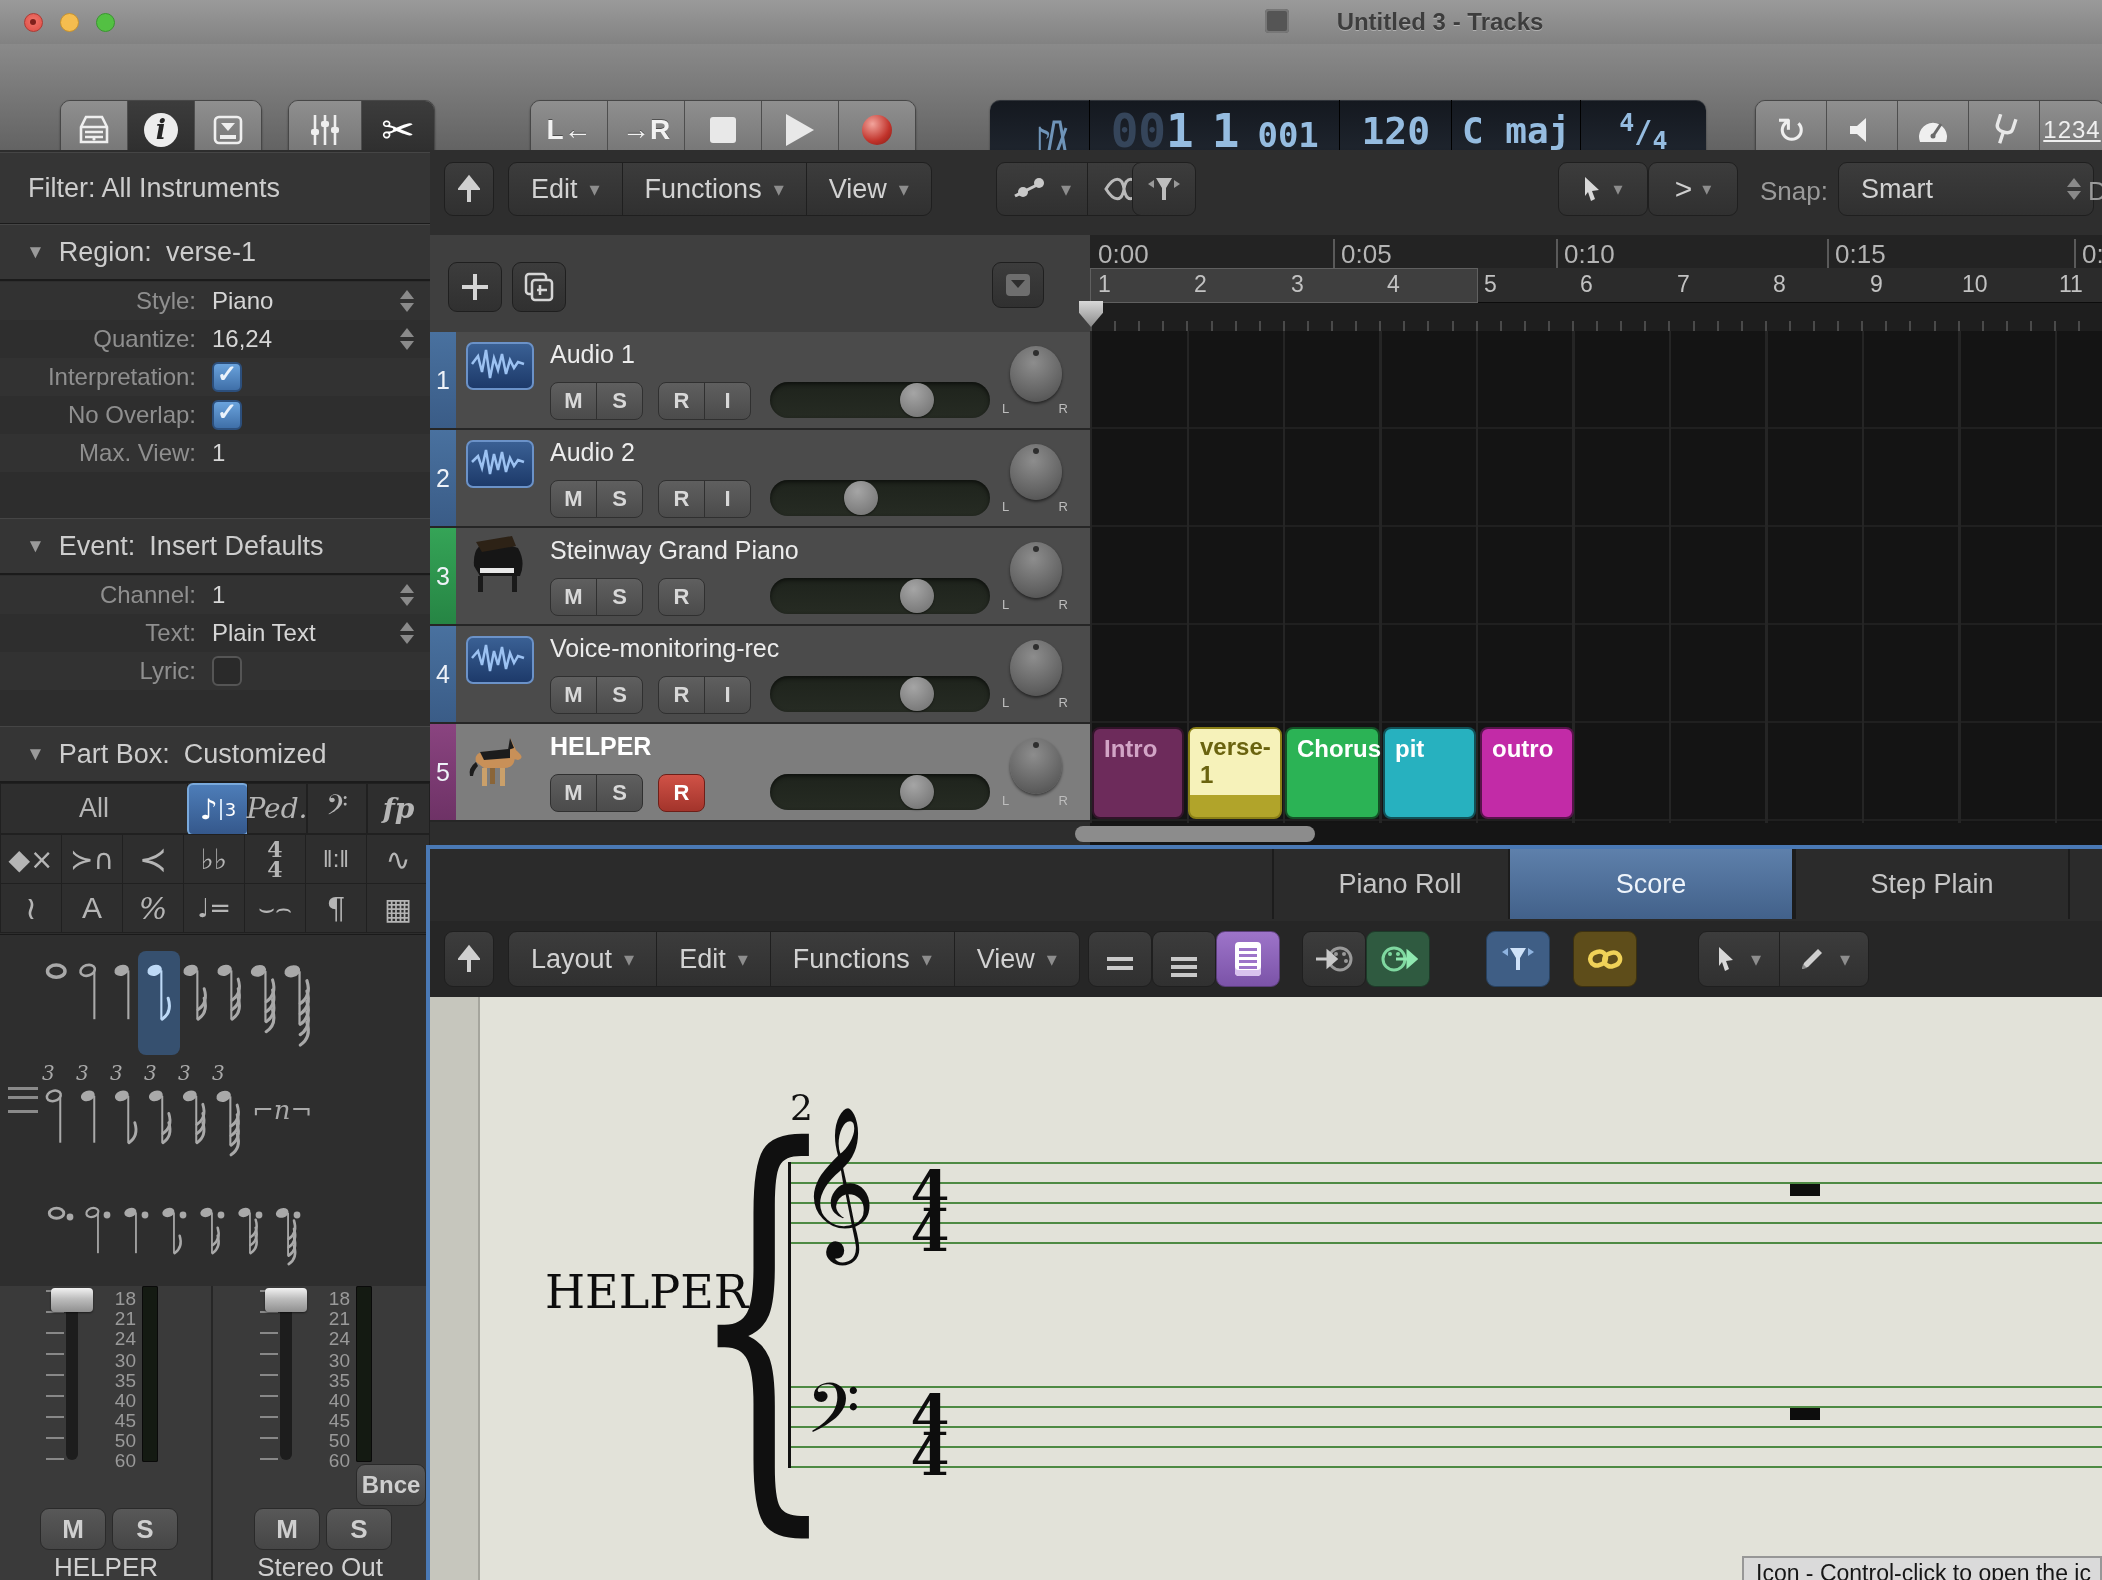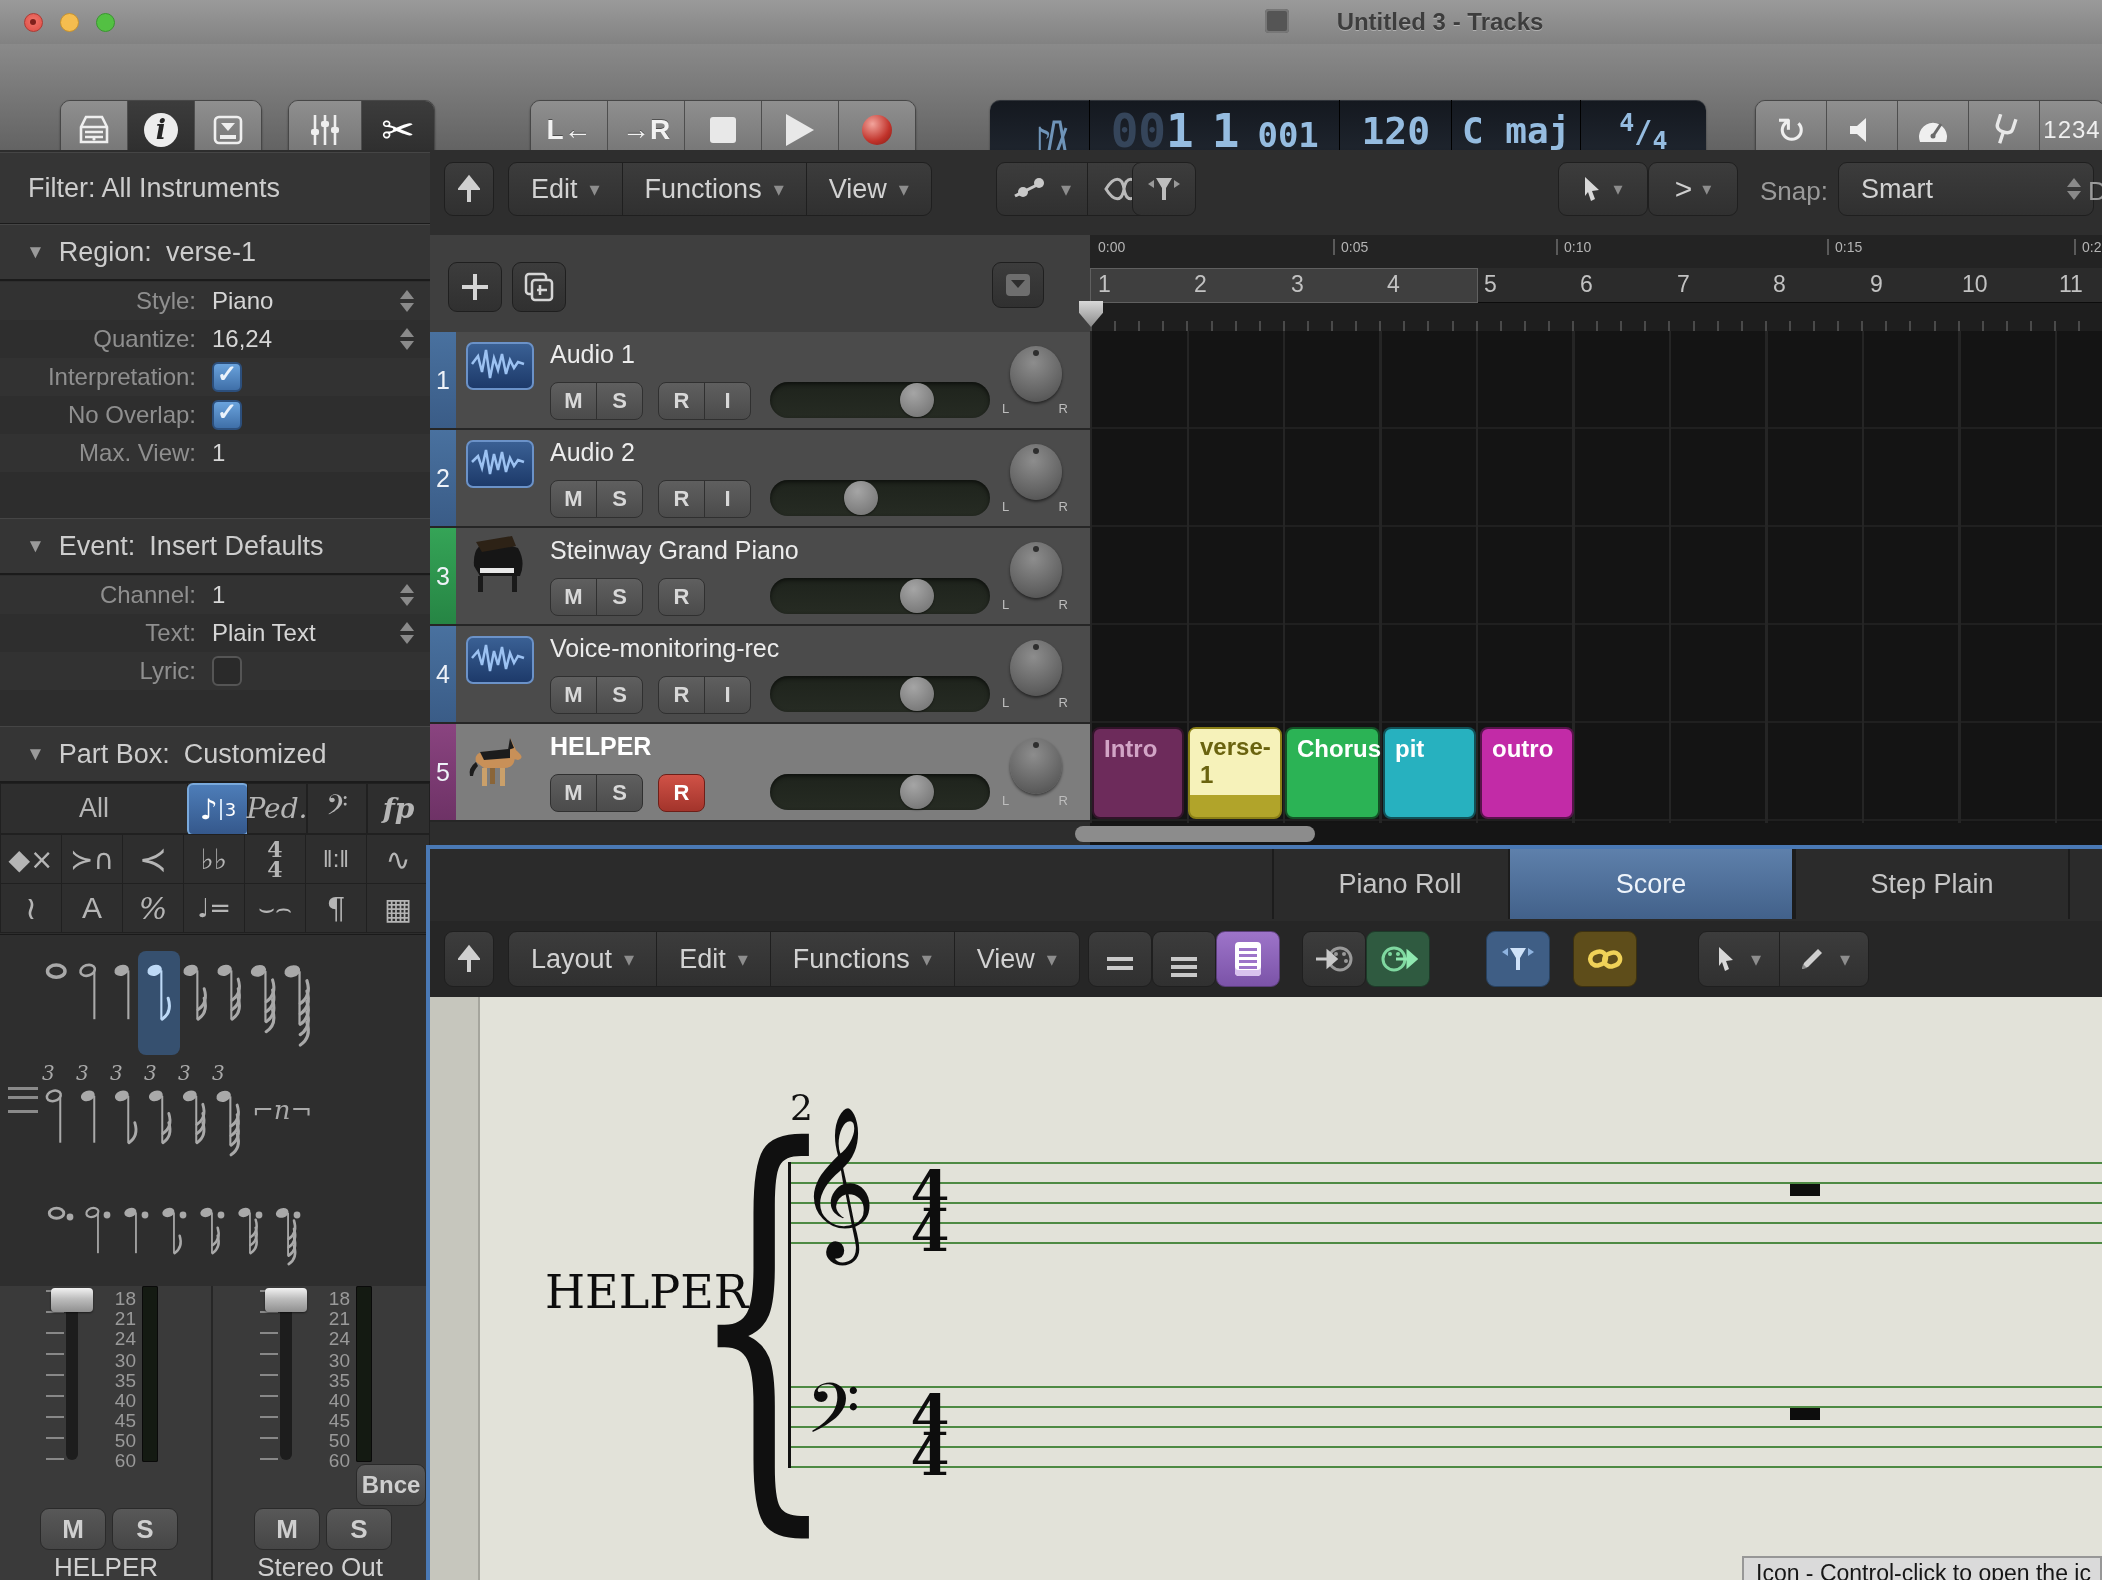--- a/index.html
+++ b/index.html
@@ -128,21 +128,21 @@
   .panr{position:absolute;right:0;bottom:0;font-size:13px;color:#bdbdbd;}
   .wicon{position:absolute;left:36px;top:10px;width:64px;height:44px;border-radius:7px;
     background:linear-gradient(#3a6094,#24407０,#1d3a6a);background:linear-gradient(#3a6094,#1d3a6a);
     border:2px solid #6b92c8;}
   .bigicon{position:absolute;left:30px;top:4px;}
 
   
   .timeline{left:1090px;top:235px;width:1012px;height:610px;background:#151515;}
   .trow{position:absolute;left:0;width:1012px;}
   .timeruler{top:0;height:33px;background:#232323;border-bottom:3px solid #ffffff;
-    font-size:14px;color:#b4b4b4;}
+    font-size:26px;color:#b4b4b4;}
   .timelab{position:absolute;top:4px;padding-left:6px;border-left:2px solid #5a5a5a;}
   .barruler{top:33px;height:34px;background:#2b2b2b;border-bottom:1px solid #0c0c0c;font-size:23px;color:#c2c2c2;}
   .barhl{position:absolute;left:0;top:0;width:386px;height:33px;background:#3f3f3f;border:1px solid #606060;}
   .barnum{position:absolute;top:3px;}
   .tickstrip{top:68px;height:28px;background:#1e1e1e;border-bottom:1px solid #000;
     background-image:repeating-linear-gradient(90deg,#4a4a4a 0 2px,transparent 2px 24.1px);
     background-size:100% 10px;background-position:0 bottom;background-repeat:no-repeat;}
   .playhead{position:absolute;left:-11px;top:66px;width:24px;height:26px;
     background:linear-gradient(#d8d8d8,#8a8a8a);clip-path:polygon(0 0,100% 0,100% 45%,50% 100%,0 45%);}
   .lanes{top:96px;height:492px;
@@ -343,21 +343,21 @@
             <line x1="16" y1="20" x2="24" y2="8" stroke="#6a6a6a" stroke-width="3"></line>
             <circle cx="16" cy="20" r="2.5" fill="#6a6a6a"></circle>
           </svg>
       </div>
       <div class="tbtn" style="width:70px;">
         <svg width="28" height="32" viewBox="0 0 28 32">
             <path d="M6 2 V12 Q6 18 14 18 T22 12 V2 M14 18 V30" fill="none" stroke="#e8e8e8" stroke-width="3.4" transform="rotate(18 14 16)"></path>
           </svg>
       </div>
       <div class="tbtn" style="width:64px;">
-          <span style="font-size:24px;letter-spacing:1px;">1234</span>
+          <span style="font-size:24px;letter-spacing:1px;text-decoration:underline;">1234</span>
         </div>
     </div>
   </div>
 
   <div class="abs sidebar">
 
     <div class="abs shdr" style="top:2px;height:70px;">
       <span style="margin-left:28px;">Filter: All Instruments</span>
     </div>
 

